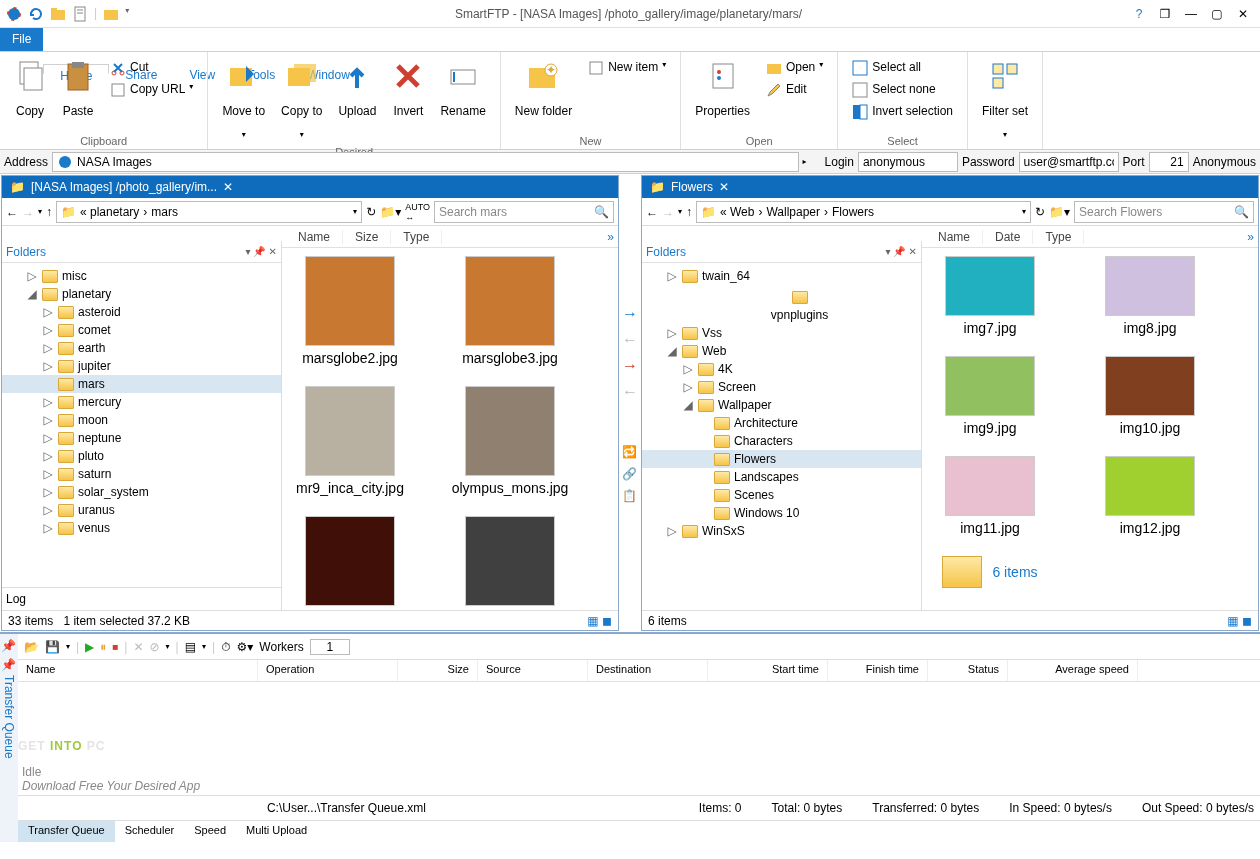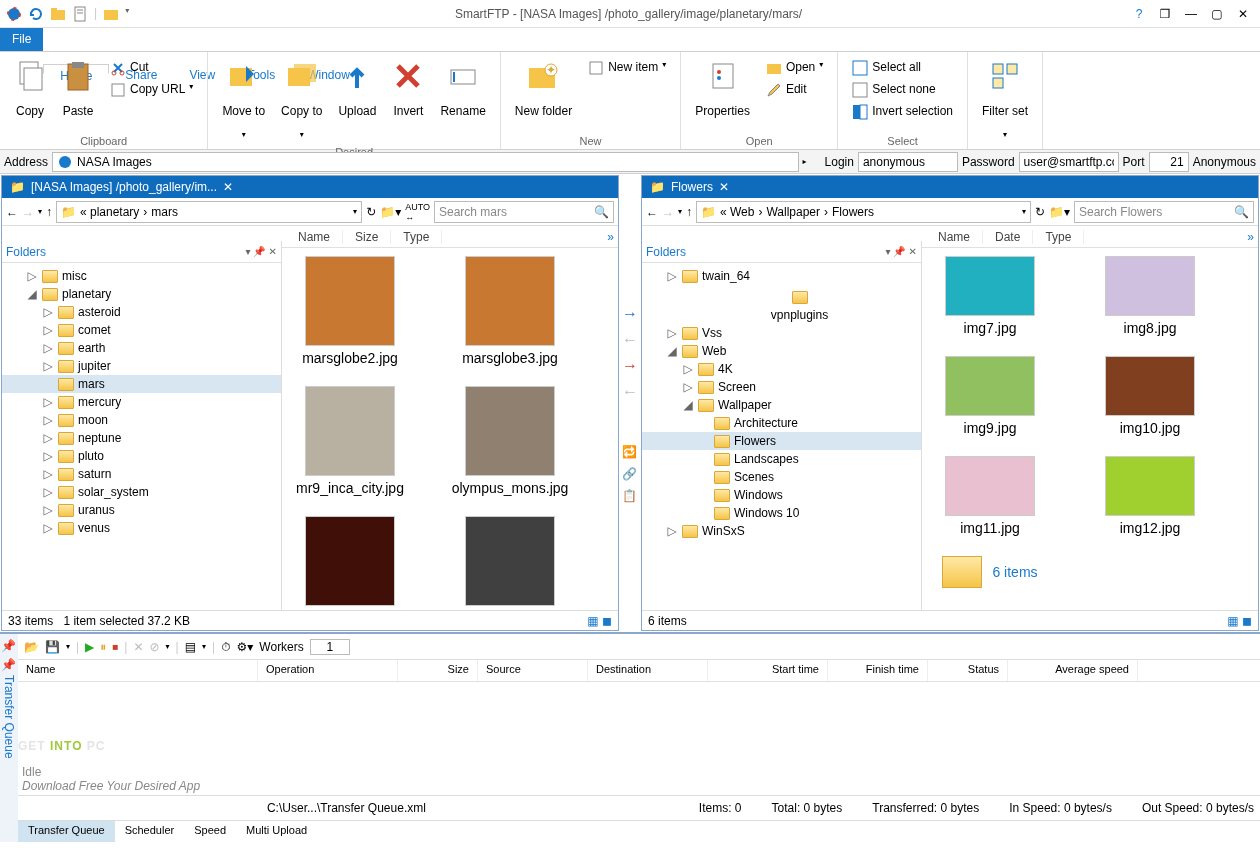--- a/index.html
+++ b/index.html
@@ -406,20 +406,21 @@
               <span class="exp">▷</span>
               <span class="fico"></span>
               <span>uranus</span>
             </div>
             <div class="tnode" style="padding-left: 40px;">
               <span class="exp">▷</span>
               <span class="fico"></span>
               <span>venus</span>
             </div>
           </div>
+        <div style="border-top:1px solid #ddd;padding:4px">Log</div>
       </div>
       <div class="fview">
         <div class="fview-hd">
             <div class="cols">
               <span>Name</span>
               <span>Size</span>
               <span>Type</span>
             </div>
             <span>»</span>
           </div>
@@ -536,39 +537,39 @@
             <div class="tnode" style="padding-left: 40px;">
               <span class="exp">◢</span>
               <span class="fico"></span>
               <span>Wallpaper</span>
             </div>
             <div class="tnode" style="padding-left: 56px;">
               <span class="exp"></span>
               <span class="fico"></span>
               <span>Architecture</span>
             </div>
+            <div class="tnode" style="padding-left: 56px;">
+              <span class="exp"></span>
+              <span class="fico"></span>
+              <span>Characters</span>
+            </div>
             <div class="tnode selected" style="padding-left: 56px;">
               <span class="exp"></span>
               <span class="fico"></span>
               <span>Flowers</span>
             </div>
             <div class="tnode" style="padding-left: 56px;">
               <span class="exp"></span>
               <span class="fico"></span>
               <span>Landscapes</span>
             </div>
             <div class="tnode" style="padding-left: 56px;">
               <span class="exp"></span>
               <span class="fico"></span>
               <span>Scenes</span>
-            </div>
-            <div class="tnode" style="padding-left: 56px;">
-              <span class="exp"></span>
-              <span class="fico"></span>
-              <span>Windows</span>
             </div>
             <div class="tnode" style="padding-left: 56px;">
               <span class="exp"></span>
               <span class="fico"></span>
               <span>Windows 10</span>
             </div>
             <div class="tnode" style="padding-left: 24px;">
               <span class="exp">▷</span>
               <span class="fico"></span>
               <span>WinSxS</span>

